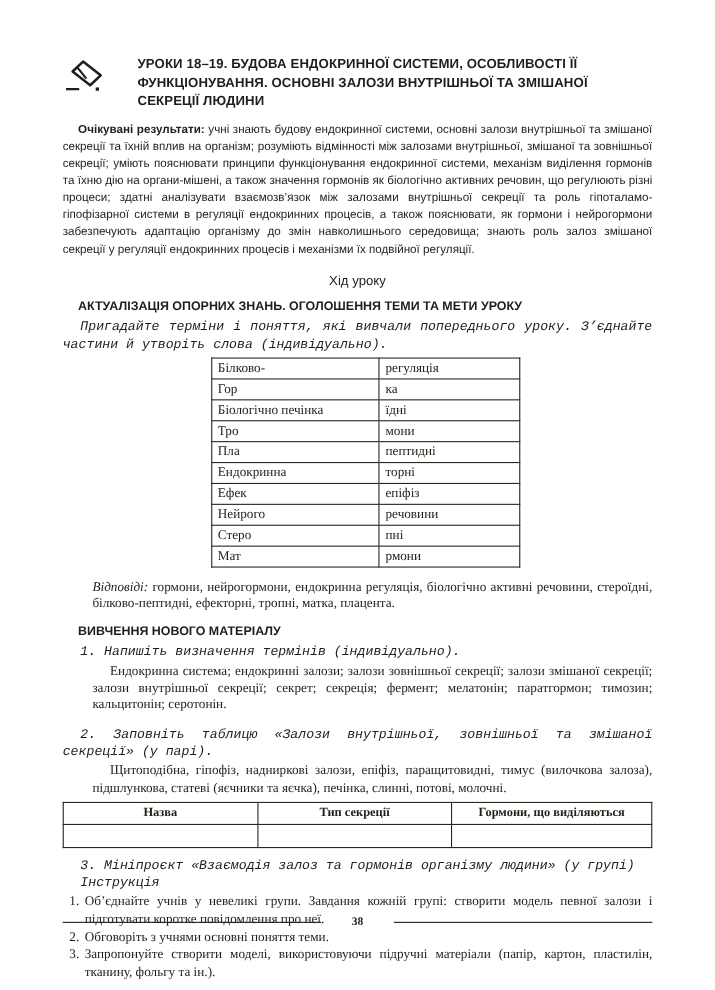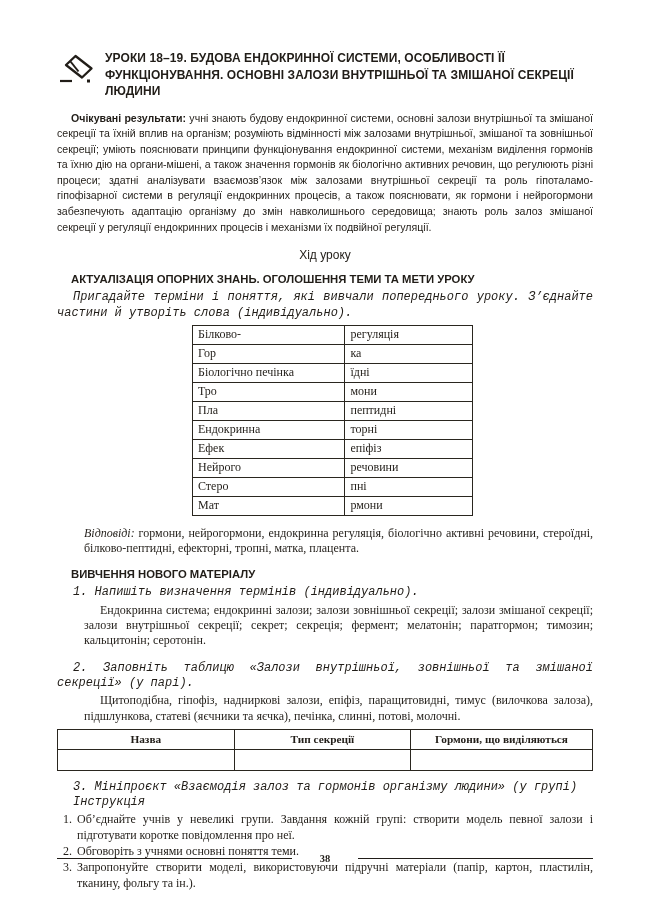--- a/index.html
+++ b/index.html
@@ -12,21 +12,21 @@
     background: #ffffff;
     color: #211d18;
     padding: 50px 57px 0 57px;
     overflow: hidden;
   }
 
   
   .lesson-header {
     display: flex;
     align-items: flex-start;
-    gap: 8px;
+    gap: 28px;
     margin-bottom: 11px;
   }
   .lesson-icon { flex: 0 0 auto; margin-top: 3px; }
   .lesson-title {
     font-family: "Liberation Sans", sans-serif;
     font-weight: bold;
     font-size: 12px;
     line-height: 16.5px;
     letter-spacing: 0.1px;
     color: #211d18;
@@ -126,21 +126,21 @@
     padding-left: 18px;
     text-align: justify;
   }
   .instructions li { margin-bottom: 1px; padding-left: 2px; }
 
   
   .page-footer {
     position: absolute;
     left: 57px;
     right: 57px;
-    bottom: 36px;
+    bottom: 56px;
     display: flex;
     align-items: center;
   }
   .footer-rule {
     flex: 1 1 auto;
     height: 0;
     border-top: 1.6px solid #211d18;
   }
   .page-number {
     font-family: "Liberation Serif", serif;

